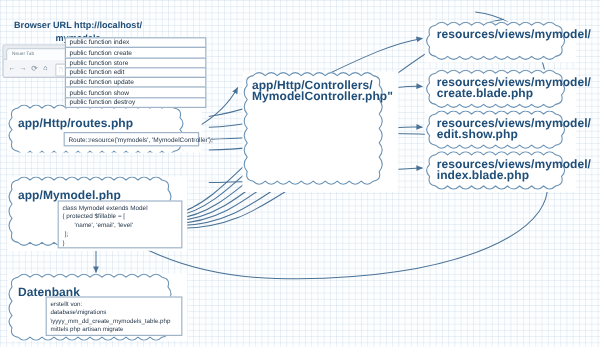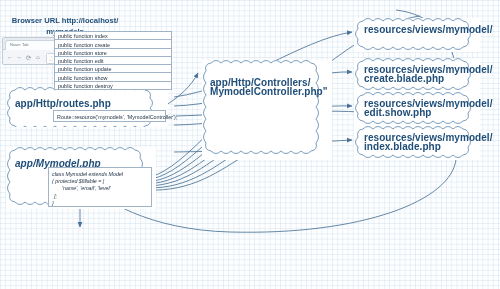--- a/index.html
+++ b/index.html
@@ -149,29 +149,29 @@
     font-size: 4.6px;
     color: #3e4b57;
     white-space: nowrap;
   }
   #url-path {
     color: #a6b1bc;
   }
 
   
   #box-routes { left: 6px;  top: 87px;  width: 162px; height: 40px; }
-  #box-model  { left: 6px;  top: 147px; width: 150px; height: 62px; font-style: italic; }
+  #box-model  { left: 6px;  top: 147px; width: 150px; height: 62px; }
   #box-db     { left: 6px;  top: 228px; width: 150px; height: 56px; }
   #box-ctrl   { left: 202px; top: 60px;  width: 130px; height: 100px; }
 
   #box-routes .ttl, #box-model .ttl, #box-db .ttl {
     position: absolute; left: 9px; top: 12px;
   }
   #box-ctrl .ttl {
-    position: absolute; left: 8px; top: 18px; width: 118px;
+    position: absolute; left: 8px; top: 7px; width: 118px;
   }
 
   
   .panel {
     position: absolute;
     background: #ffffff;
     border: 1px solid #9fb4c8;
     box-sizing: border-box;
     z-index: 3;
   }
@@ -338,20 +338,39 @@
       <div class="panel" id="model-code">
         <div class="ln">class Mymodel extends Model</div>
         <div class="ln">{  protected $fillable = [</div>
         <div class="ln i2">'name', 'email', 'level'</div>
         <div class="ln i1">];</div>
         <div class="ln">}</div>
       </div>
     </div>
   </div>
 
+  <div class="cloud" id="box-db">
+    <svg class="scallop" viewBox="0 0 150 56" preserveAspectRatio="none">
+      <path d="M9,3 q5,-5 10,0 q5,-5 10,0 q5,-5 10,0 q5,-5 10,0 q5,-5 10,0 q5,-5 10,0
+               q5,-5 10,0 q5,-5 10,0 q5,-5 10,0 q5,-5 10,0 q5,-5 10,0 q5,-5 10,0
+               q7,1 5,8 q5,6 0,12 q5,6 0,12 q5,5 0,10 q2,7 -5,8
+               q-5,5 -10,0 q-5,5 -10,0 q-5,5 -10,0 q-5,5 -10,0 q-5,5 -10,0 q-5,5 -10,0
+               q-5,5 -10,0 q-5,5 -10,0 q-5,5 -10,0 q-5,5 -10,0 q-5,5 -10,0 q-5,5 -10,0
+               q-7,-1 -5,-8 q-5,-5 0,-10 q-5,-6 0,-12 q-5,-6 0,-12 q-2,-7 5,-8 z" fill="#ffffff" stroke="#6b93b5" stroke-width="0.9"></path>
+    </svg>
+    <div class="cloud-body">
+      <div class="ttl">Datenbank</div>
+      <div class="panel" id="db-code">
+        <div class="ln">erstellt von:</div>
+        <div class="ln">database\migrations</div>
+        <div class="ln">\yyyy_mm_dd_create_mymodels_table.php</div>
+        <div class="ln">mittels php artisan migrate</div>
+      </div>
+    </div>
+  </div>
 
   <div class="cloud" id="box-ctrl">
     <svg class="scallop" viewBox="0 0 130 100" preserveAspectRatio="none">
       <path d="M9,3 q5,-5 10,0 q5,-5 10,0 q5,-5 10,0 q5,-5 10,0 q5,-5 10,0 q5,-5 10,0
                q5,-5 10,0 q5,-5 10,0 q5,-5 10,0 q5,-5 10,0
                q7,1 5,8 q5,6 0,12 q5,6 0,12 q5,6 0,12 q5,6 0,12 q5,6 0,12 q5,6 0,12 q2,7 -5,8
                q-5,5 -10,0 q-5,5 -10,0 q-5,5 -10,0 q-5,5 -10,0 q-5,5 -10,0
                q-5,5 -10,0 q-5,5 -10,0 q-5,5 -10,0 q-5,5 -10,0 q-5,5 -10,0
                q-7,-1 -5,-8 q-5,-6 0,-12 q-5,-6 0,-12 q-5,-6 0,-12 q-5,-6 0,-12 q-5,-6 0,-12 q-5,-6 0,-12 q-2,-7 5,-8 z" fill="#ffffff" stroke="#6b93b5" stroke-width="0.9"></path>
     </svg>

